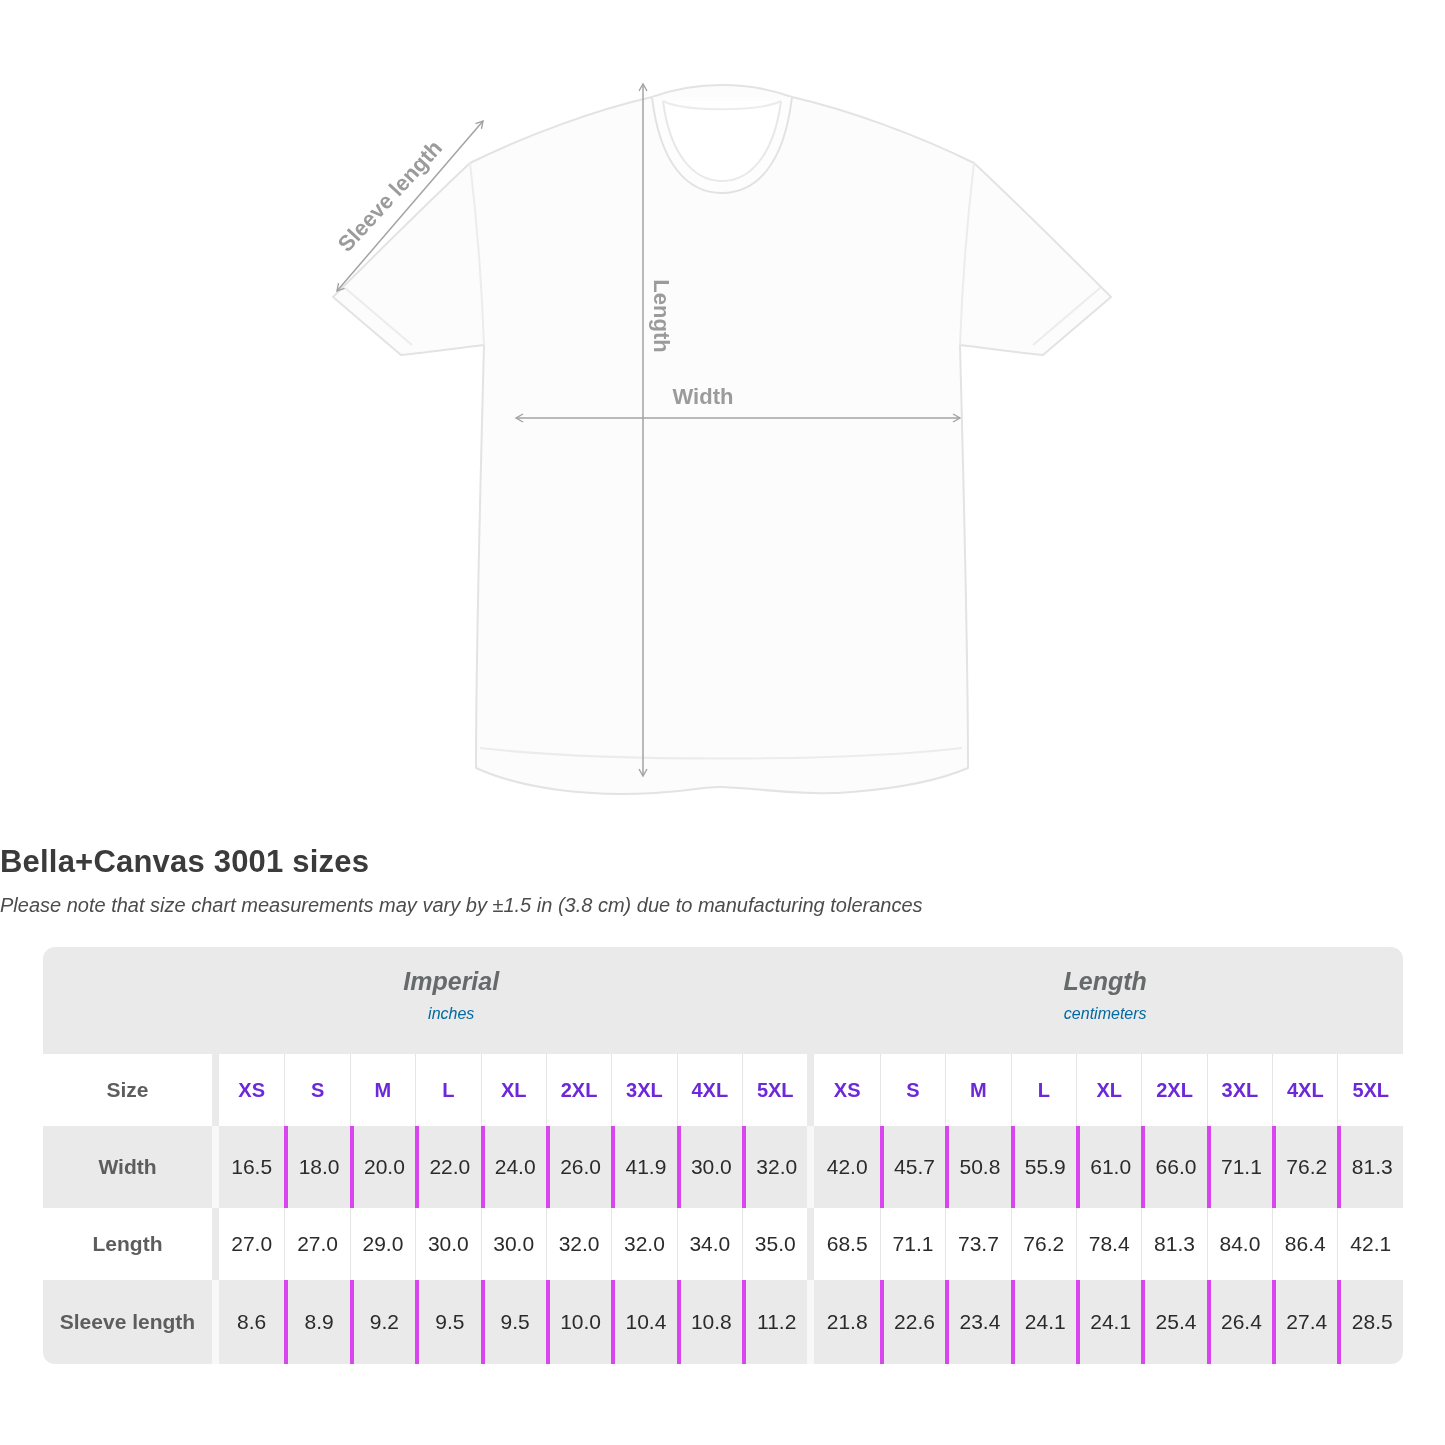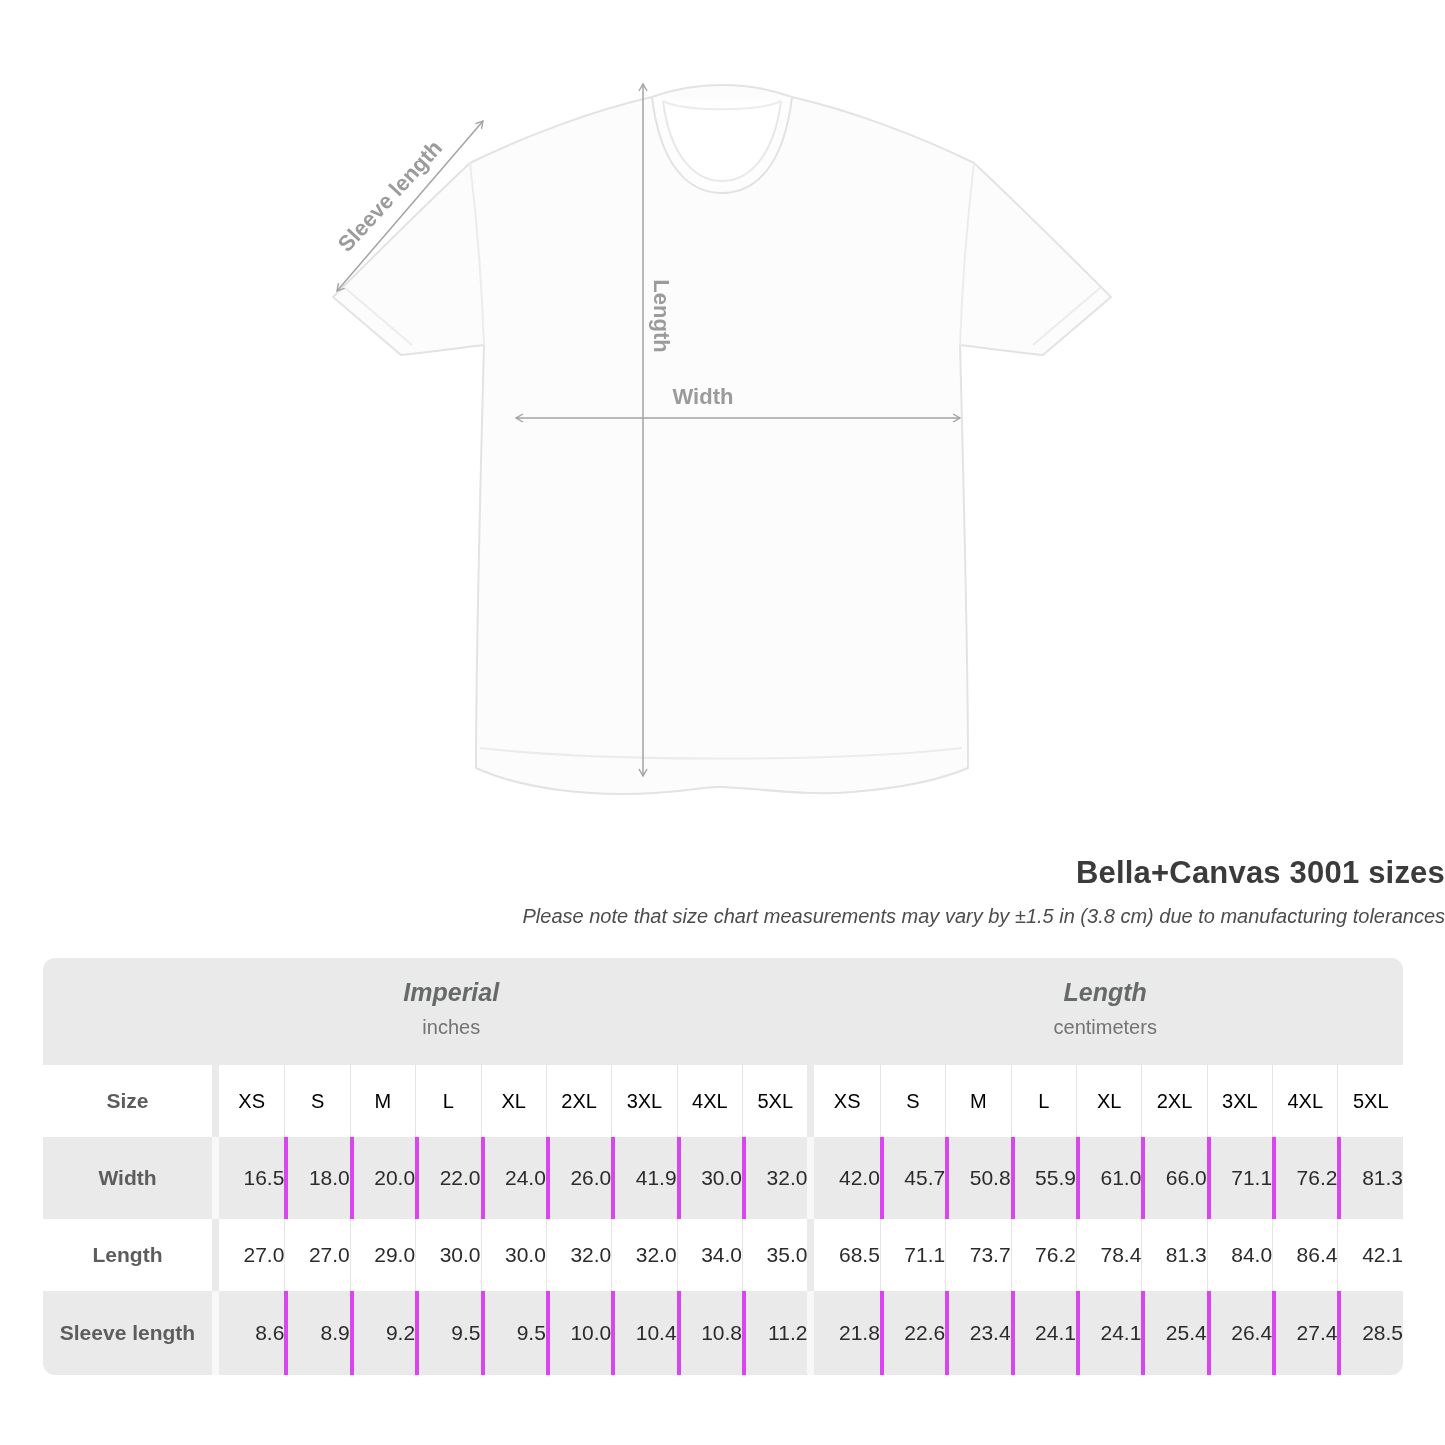--- a/index.html
+++ b/index.html
@@ -2,52 +2,52 @@
 <html><head>
 <meta charset="utf-8">
 <style>
   html,body{margin:0;padding:0;background:#ffffff;}
   body{
     width:1445px;height:1445px;overflow:hidden;
     font-family:"Liberation Sans", sans-serif;
     -webkit-font-smoothing:antialiased;
   }
   .diagram-wrap{width:1445px;height:822px;position:relative;}
-  .title-block{text-align:right;margin-top:33px;}
+  .title-block{text-align:left;margin-top:22px;}
   .title-block h1{
     margin:0;font-size:31px;font-weight:bold;color:#3b3b3b;letter-spacing:.2px;
   }
   .title-block .note{
     margin:14px 0 0 0;font-size:20px;font-style:italic;color:#4c4c4c;
   }
   .table-wrap{margin:30px 0 0 43px;width:1360px;}
   table.sizes{border-collapse:separate;border-spacing:0;table-layout:fixed;width:1360px;}
   col.col-label{width:168px;}
   col.col-div{width:7px;}
   col.col-data{width:65px;}
   td{padding:0;vertical-align:middle;text-align:center;}
   
   tr.band-row td{
     background:#eaeaea;height:107px;vertical-align:top;
   }
   tr.band-row td.tl{border-radius:12px 0 0 0;}
   tr.band-row td.tr{border-radius:0 12px 0 0;}
   .grp{font-size:25px;font-weight:bold;font-style:italic;color:#666a6a;padding-top:20px;}
-  .unit{font-size:20px;color:#737373;padding-top:9px;}
+  .unit{font-size:16px;font-style:italic;color:#0369a1;padding-top:9px;}
   td.band.tl .grp, td.band.tl .unit{padding-left:52px;}
   
   tr.r-white td{background:#ffffff;height:72px;}
   tr.r-gray  td{background:#eaeaea;height:82px;}
   tr.r-gray.last td{height:84px;}
   tr.r-white td.c, tr.r-white td.szh{border-left:1px solid #e5e5e5;}
   tr.r-gray  td.c{border-left:4px solid #d946ef;}
   tr.r-white td.div + td, tr.r-gray td.div + td{border-left:none;}
   td.lbl{font-size:21px;font-weight:bold;color:#5d5d5d;}
-  td.szh{font-size:20px;font-weight:normal;color:#000000;}
-  td.c{font-size:21px;color:#2b2b2b;text-align:right;}
+  td.szh{font-size:20px;font-weight:bold;color:#6d28d9;}
+  td.c{font-size:21px;color:#2b2b2b;}
   tr.r-white td.div{background:#eaeaea;}
   tr.r-gray  td.div{background:#f8f8f8;}
   tr.r-gray.last td.lbl{border-radius:0 0 0 12px;}
   tr.r-gray.last td.c-last{border-radius:0 0 12px 0;}
 </style>
 </head>
 <body>
 
 <div class="diagram-wrap">
   <svg width="1445" height="822" viewBox="0 0 1445 822">

